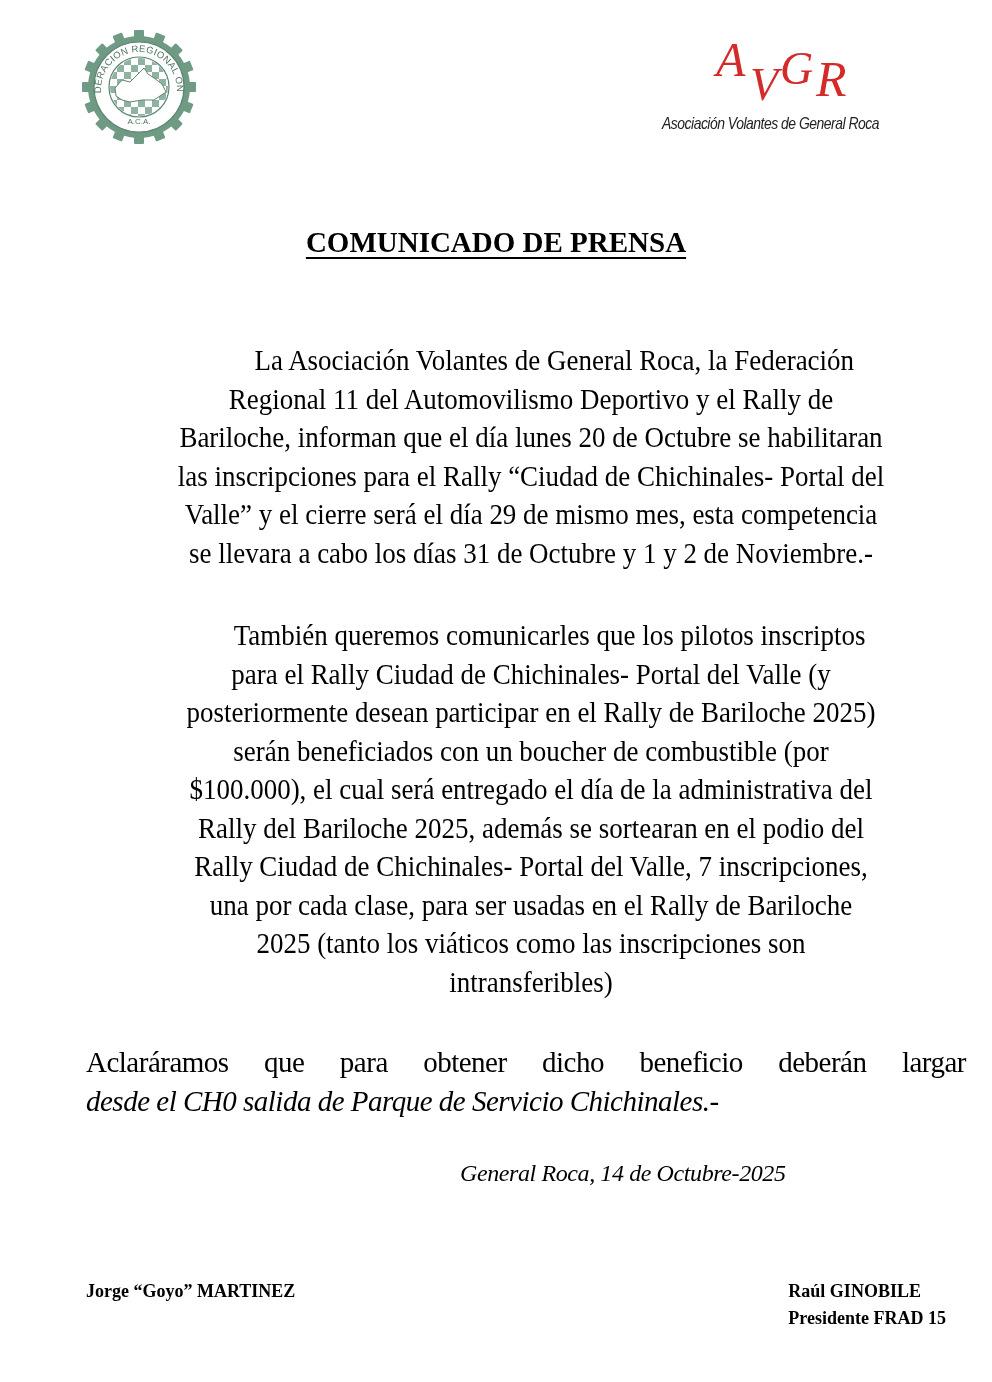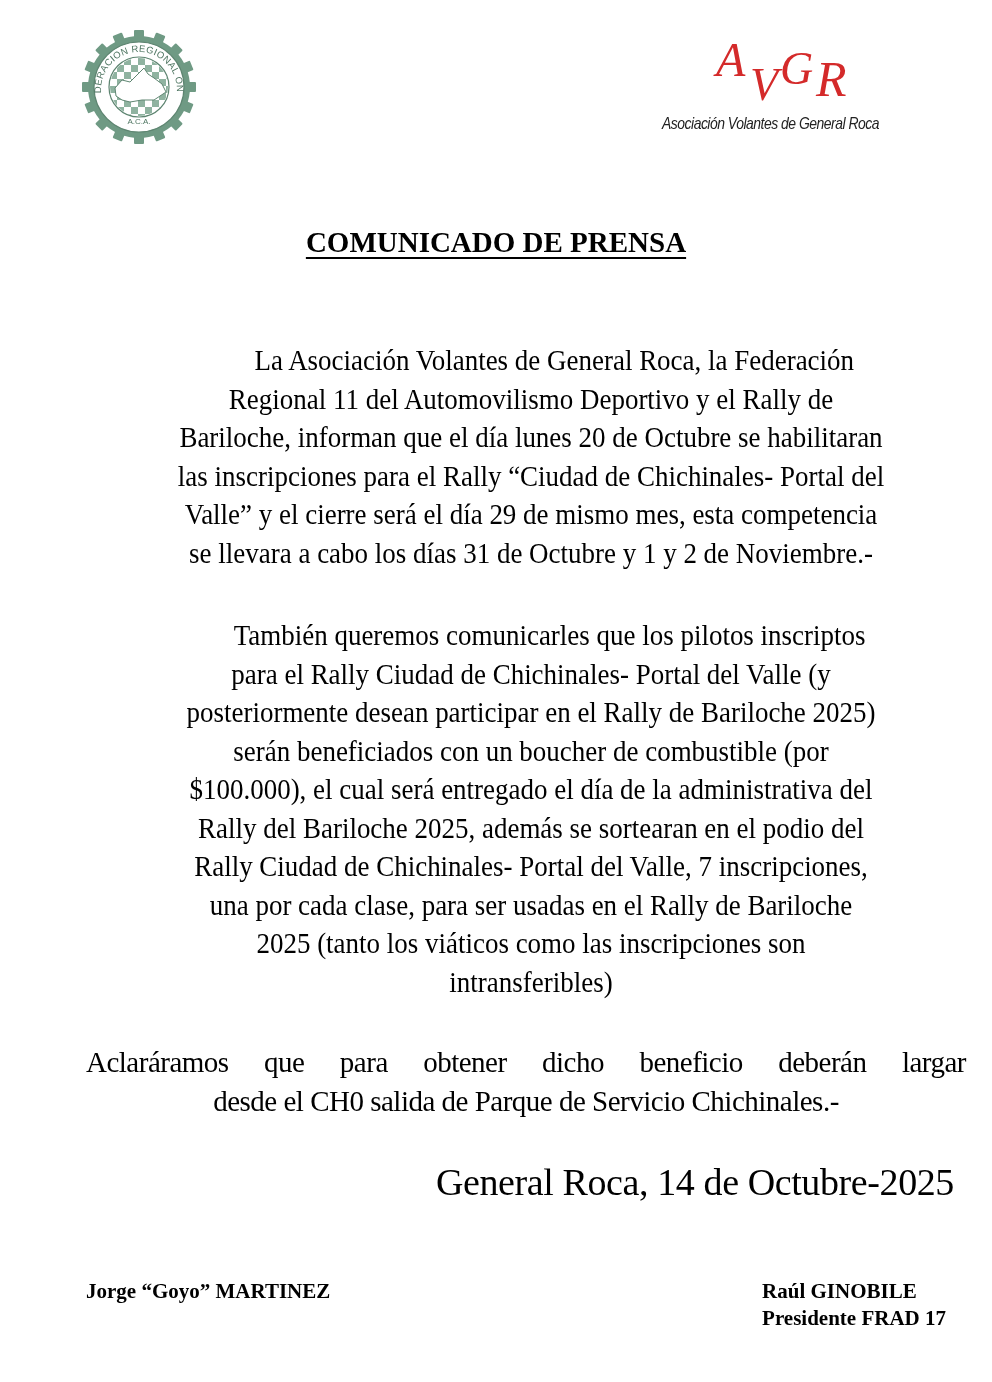--- a/index.html
+++ b/index.html
@@ -98,38 +98,40 @@
       left: 86px;
       width: 880px;
       transform: none;
     }
     .p3 .line.justify {
       text-align: justify;
       text-align-last: justify;
       letter-spacing: -0.5px;
     }
     .p3 .line.left {
-      text-align: center;
+      text-align: left;
       letter-spacing: -0.5px;
+      font-style: italic;
     }
     .place-date {
       position: absolute;
-      left: 436px;
+      left: 460px;
       top: 1160px;
-      font-size: 38px;
+      font-size: 24px;
       letter-spacing: -0.4px;
       white-space: nowrap;
+      font-style: italic;
     }
 
     
     .sig {
       position: absolute;
       top: 1278px;
       font-weight: bold;
-      font-size: 21px;
+      font-size: 18px;
       line-height: 27px;
       white-space: nowrap;
     }
     .sig-left { left: 86px; }
     .sig-left .role { padding-left: 38px; }
     .sig-right { right: 46px; }
   </style>
 </head>
 <body>
 
@@ -231,16 +233,16 @@
     <span class="line left">desde el CH0 salida de Parque de Servicio Chichinales.-</span>
   </div>
 
   <div class="place-date">General Roca, 14 de Octubre-2025</div>
 
   <div class="sig sig-left">
     <div>Jorge “Goyo” MARTINEZ</div>
   </div>
   <div class="sig sig-right">
     <div>Raúl GINOBILE</div>
-    <div>Presidente FRAD 17</div>
+    <div>Presidente FRAD 15</div>
   </div>
 
 </div>
 
 </body></html>

